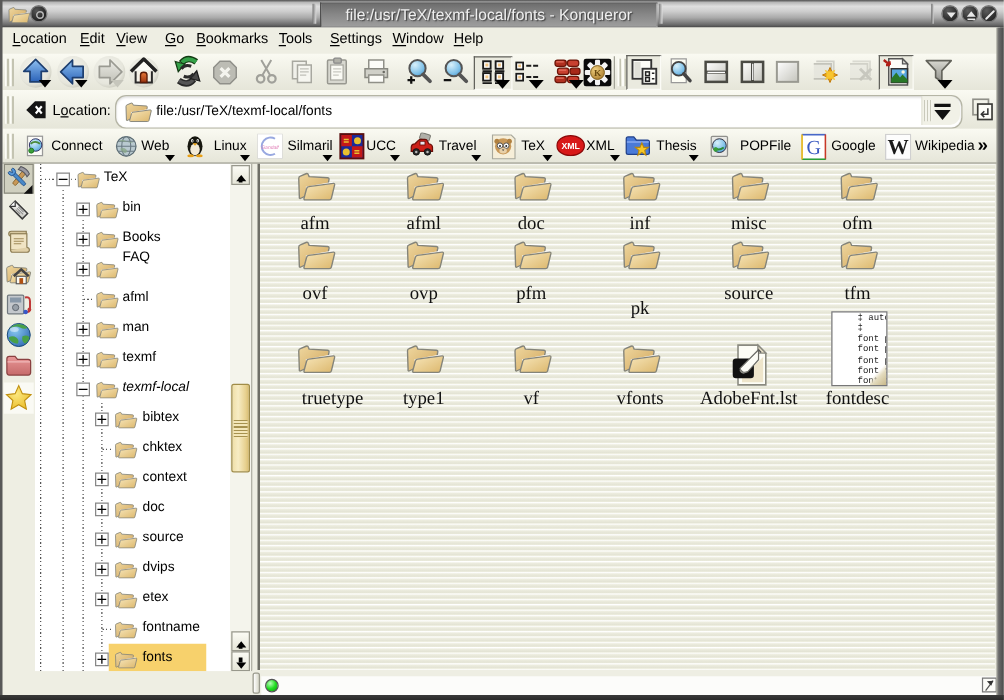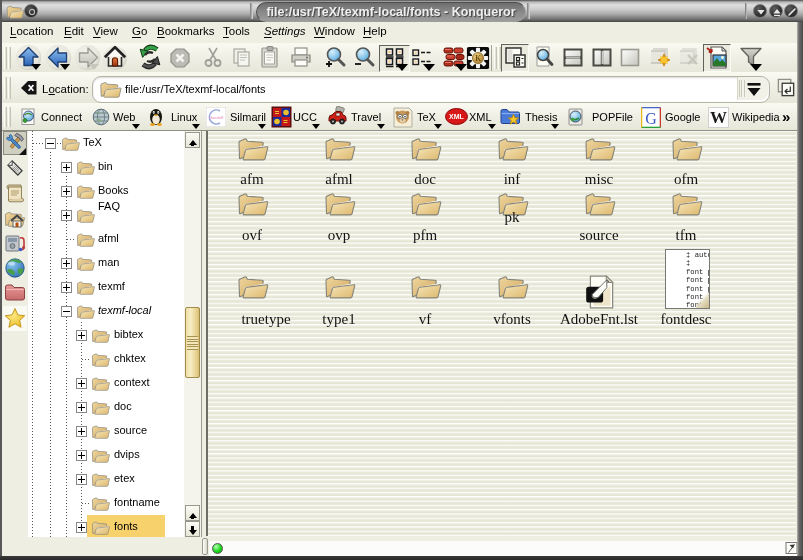--- a/index.html
+++ b/index.html
@@ -2,22 +2,22 @@
 <html><head><meta charset="utf-8"><style>
 html,body{margin:0;padding:0;}
 body{width:803px;height:560px;overflow:hidden;font-family:"Liberation Sans",sans-serif;}
 #win{position:absolute;left:0;top:0;width:803px;height:560px;background:#eeeee3;}
 .abs{position:absolute;}
 
 #titlebar{left:0;top:0;width:803px;height:22px;
  background:linear-gradient(180deg,#4e4e4e 0,#b8b8b8 2px,#dedede 5px,#cecece 9px,#ababab 14px,#8a8a8a 17px,#686868 20px,#434343 22px);}
 #titlebox{left:256px;top:2px;width:268px;height:18px;
  background:linear-gradient(180deg,#6e6e6e 0,#868686 45%,#9d9d9d 100%);
- border-style:solid;border-width:1px;border-color:#4f4f4f #9e9e9e #9e9e9e #4f4f4f;border-radius:10px;
- color:#efefef;font-weight:bold;font-size:12.5px;line-height:18px;text-align:center;
+ border-style:solid;border-width:1px;border-color:#4f4f4f #9e9e9e #9e9e9e #4f4f4f;border-radius:0;
+ color:#efefef;font-weight:normal;font-size:12.5px;line-height:18px;text-align:center;
  text-shadow:1px 1px 1px #3a3a3a;}
 .tbtn{top:4px;width:14px;height:14px;border-radius:50%;
  background:radial-gradient(circle at 35% 30%,#5d5d5d 0,#333 55%,#1d1d1d 100%);
  border:1px solid #777;box-sizing:border-box;}
 .tbtn svg{position:absolute;left:0;top:0;}
 #ridge1{left:250px;top:3px;width:3px;height:16px;background:linear-gradient(90deg,#777,#ddd);}
 #ridge2{left:527px;top:3px;width:3px;height:16px;background:linear-gradient(90deg,#777,#ddd);}
 
 #menubar{left:2px;top:22px;width:798px;height:21px;background:#eeeee3;font-size:11.5px;color:#000;}
 #menubar span{position:absolute;top:3px;}
@@ -174,21 +174,21 @@
     </div>
  <div class="abs" style="left:745px;top:3px;width:2px;height:16px;background:linear-gradient(90deg,#6a6a6a,#cfcfcf);"></div>
 
  <div class="abs" id="menubar">
   <span style="left:8px;"><u>L</u>ocation</span>
   <span style="left:62px;"><u>E</u>dit</span>
   <span style="left:91px;"><u>V</u>iew</span>
   <span style="left:130px;"><u>G</u>o</span>
   <span style="left:155px;"><u>B</u>ookmarks</span>
   <span style="left:221px;"><u>T</u>ools</span>
-  <span style="left:262px;font-style:italic;"><u>S</u>ettings</span>
+  <span style="left:262px;"><u>S</u>ettings</span>
   <span style="left:312px;"><u>W</u>indow</span>
   <span style="left:361px;"><u>H</u>elp</span>
  </div>
 
  <div class="abs tbar" id="toolbar1"></div>
  <div class="abs grip" style="left:4px;top:47px;height:22px;"></div>
  <svg class="abs" style="left:15px;top:44px" width="27" height="27" viewBox="0 0 27 27">
       <circle cx="13.5" cy="13.5" r="12.7" fill="url(#disc)"></circle>
       <path d="M13.5,3.5 L23,13 L18,13 L18,21.5 L9,21.5 L9,13 L4,13 Z" fill="url(#blu)" stroke="#1e3f70" stroke-width="1.4" stroke-linejoin="round"></path>
     </svg>
@@ -727,21 +727,21 @@
     </svg>
  <div class="flabel" style="left:209px;top:172px">afm</div>
  <div class="flabel" style="left:296px;top:172px">afml</div>
  <div class="flabel" style="left:382px;top:172px">doc</div>
  <div class="flabel" style="left:469px;top:172px">inf</div>
  <div class="flabel" style="left:556px;top:172px">misc</div>
  <div class="flabel" style="left:643px;top:172px">ofm</div>
  <div class="flabel" style="left:209px;top:228px">ovf</div>
  <div class="flabel" style="left:296px;top:228px">ovp</div>
  <div class="flabel" style="left:382px;top:228px">pfm</div>
- <div class="flabel" style="left:469px;top:210px">pk</div>
+ <div class="flabel" style="left:469px;top:240px">pk</div>
  <div class="flabel" style="left:556px;top:228px">source</div>
  <div class="flabel" style="left:643px;top:228px">tfm</div>
  <div class="flabel" style="left:223px;top:312px">truetype</div>
  <div class="flabel" style="left:296px;top:312px">type1</div>
  <div class="flabel" style="left:382px;top:312px">vf</div>
  <div class="flabel" style="left:469px;top:312px">vfonts</div>
  <div class="flabel" style="left:556px;top:312px">AdobeFnt.lst</div>
  <div class="flabel" style="left:643px;top:312px">fontdesc</div>
 
  <svg class="abs" style="left:584px;top:274px" width="34" height="36" viewBox="0 0 32 34">

